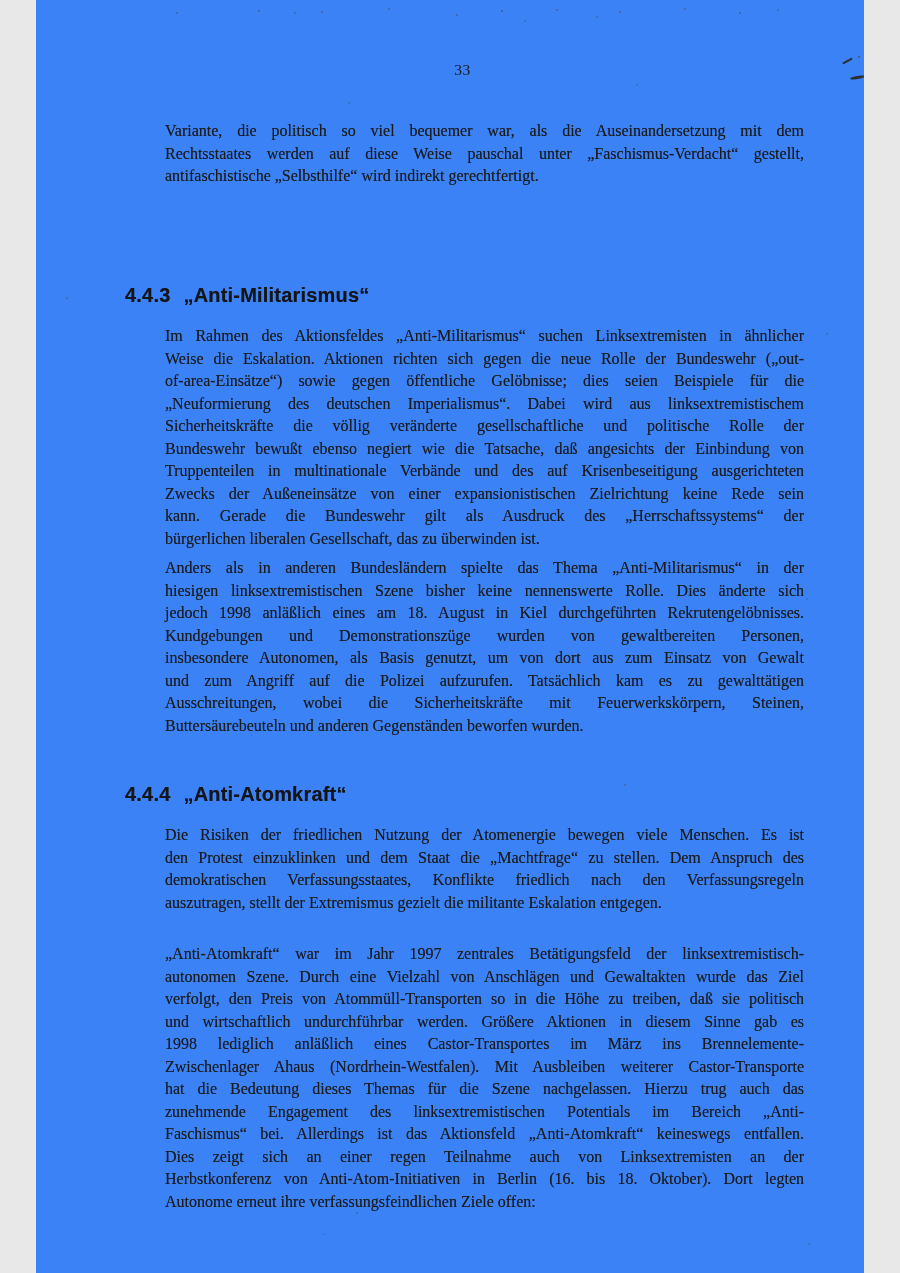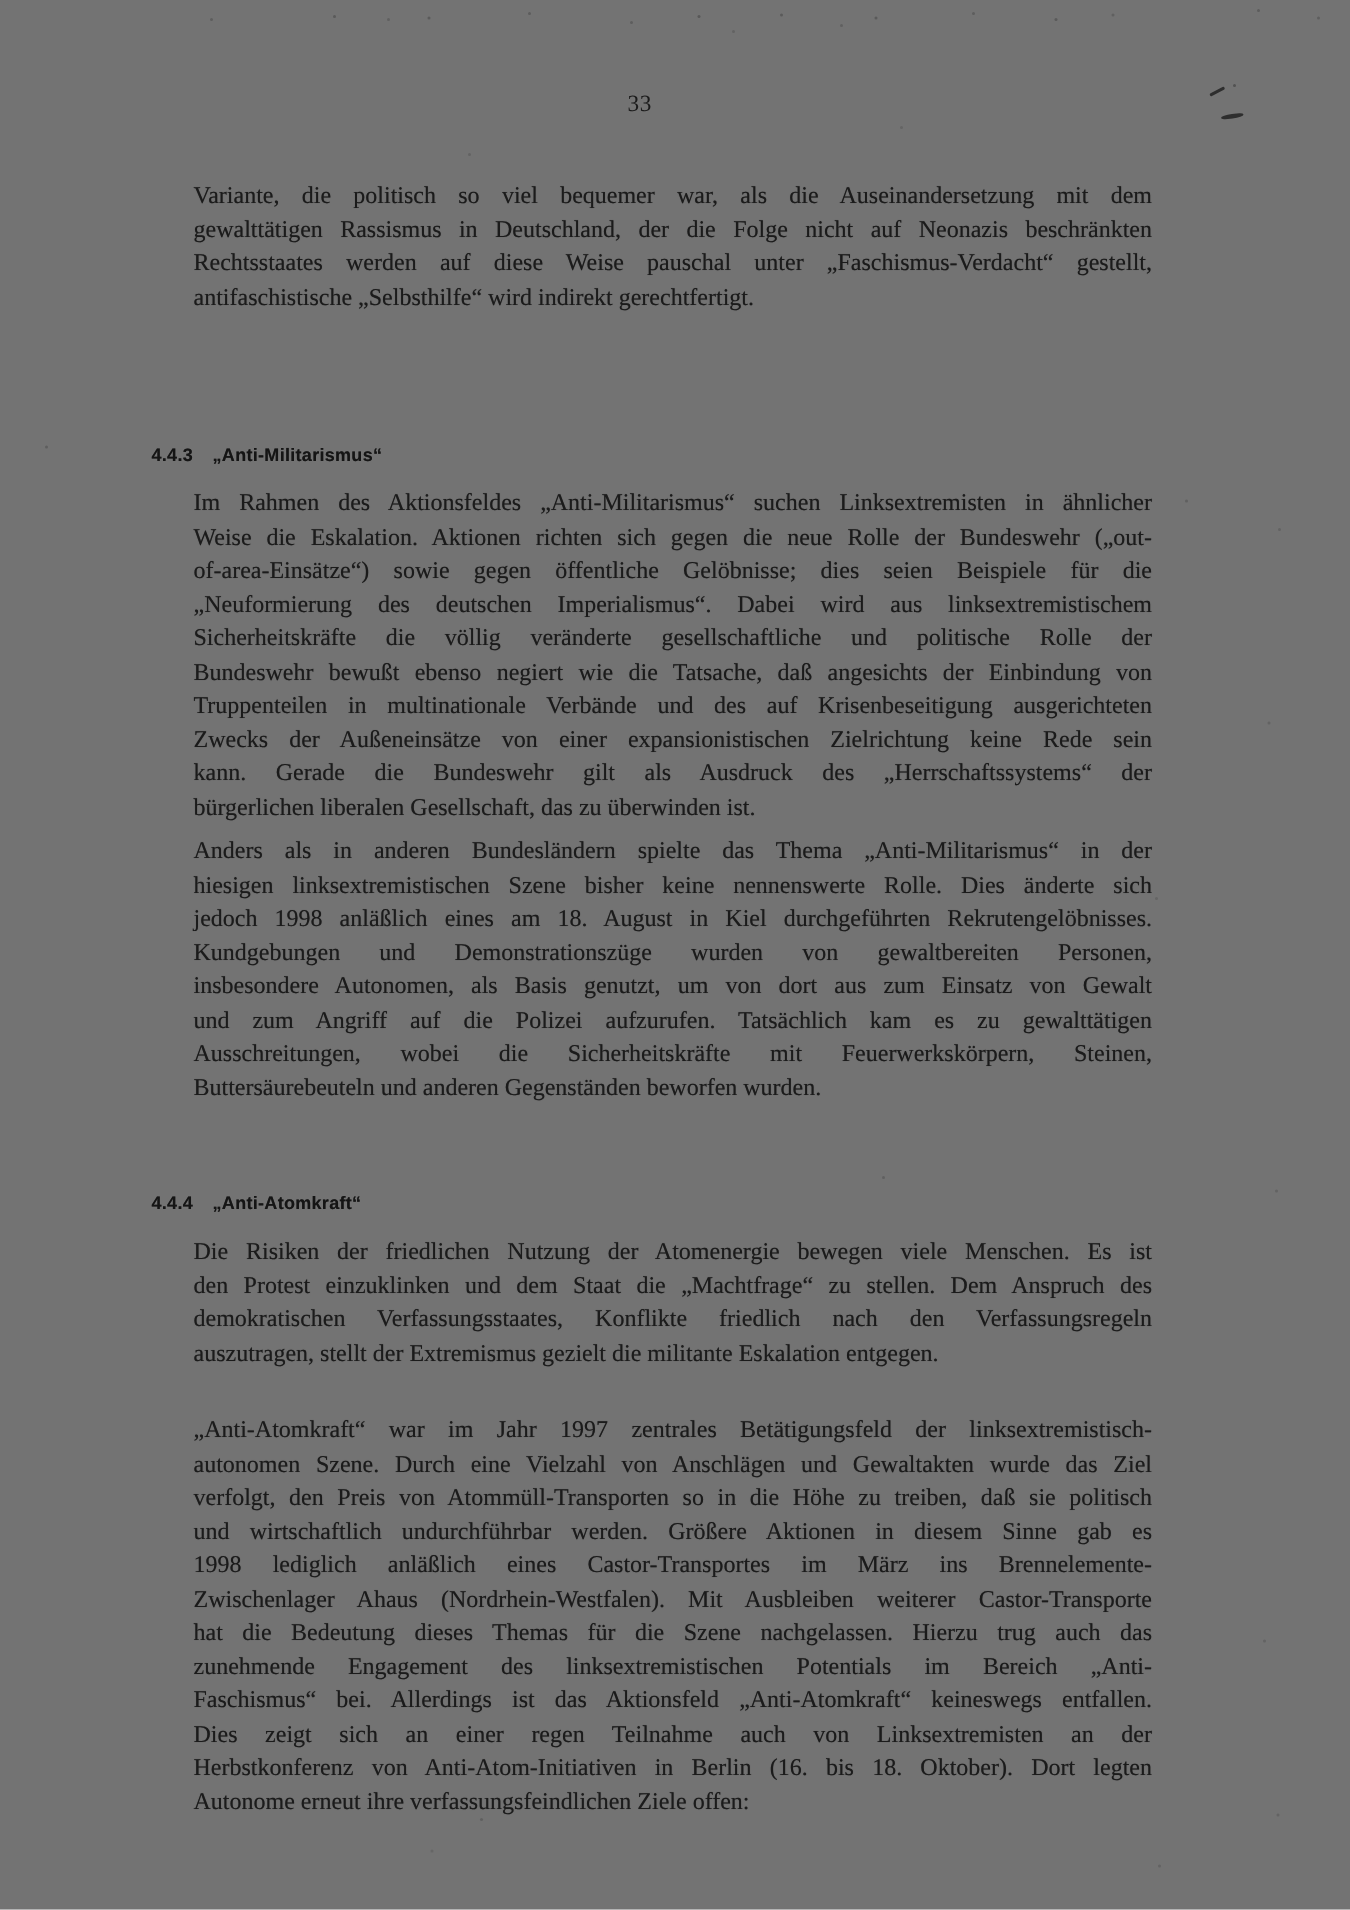--- a/index.html
+++ b/index.html
@@ -1,22 +1,22 @@
 <!DOCTYPE html>
 <html lang="de"><head>
 <meta charset="utf-8">
 <title>Seite 33</title>
 <style>
   html, body { margin: 0; padding: 0; background: #e8e8e8; }
   .page {
     position: relative;
-    width: 900px;
+    width: 828px;
     height: 1273px;
     margin: 0 auto;
-    background: #737373;
+    background: #3b82f6;
     overflow: hidden;
     font-family: "Liberation Serif", serif;
     color: #1b1b1b;
   }
   .pagenum {
     position: absolute;
     top: 61px;
     left: 85px;
     width: 683px;
     text-align: center;
@@ -29,24 +29,24 @@
     width: 683px;
     font-size: 16px;
     line-height: 22.5px;
     text-shadow: 0 0 0.45px rgba(20,20,20,0.55);
   }
   .line { text-align: justify; text-align-last: justify; white-space: normal; margin-left: 44px; }
   .line.last { text-align-last: left; }
   .heading {
     position: absolute;
     left: 85px;
-    margin: 16px;
+    margin: 4px;
     font-family: "Liberation Sans", sans-serif;
     font-weight: bold;
-    font-size: 12px;
+    font-size: 20px;
     color: #151515;
     letter-spacing: 0.2px;
     text-shadow: 0 0 0.4px rgba(0,0,0,0.5);
   }
   .heading .hnum { margin-right: 13px; }
   
   .speck {
     position: absolute;
     width: 2px; height: 2px;
     background: #4a4a4a;
@@ -60,21 +60,20 @@
 </style>
 </head>
 <body>
 
 <div class="page">
 
   <div class="pagenum">33</div>
 
   <div class="para" style="top:120px">
       <div class="line">Variante, die politisch so viel bequemer war, als die Auseinandersetzung mit dem</div>
-      <div class="line">gewalttätigen Rassismus in Deutschland, der die Folge nicht auf Neonazis beschränkten</div>
       <div class="line">Rechtsstaates werden auf diese Weise pauschal unter „Faschismus-Verdacht“ gestellt,</div>
       <div class="line last">antifaschistische „Selbsthilfe“ wird indirekt gerechtfertigt.</div>
     </div>
 
   <h2 class="heading" style="top:280px">
     <span class="hnum">4.4.3</span><span class="htitle">„Anti-Militarismus“</span>
   </h2>
 
   <div class="para" style="top:325px">
       <div class="line">Im Rahmen des Aktionsfeldes „Anti-Militarismus“ suchen Linksextremisten in ähnlicher</div>

